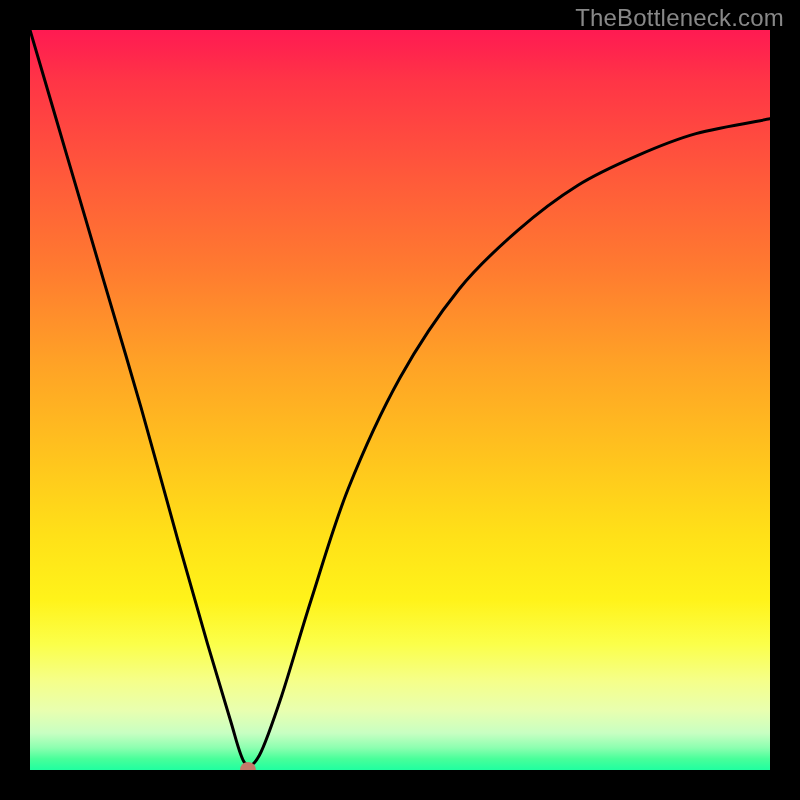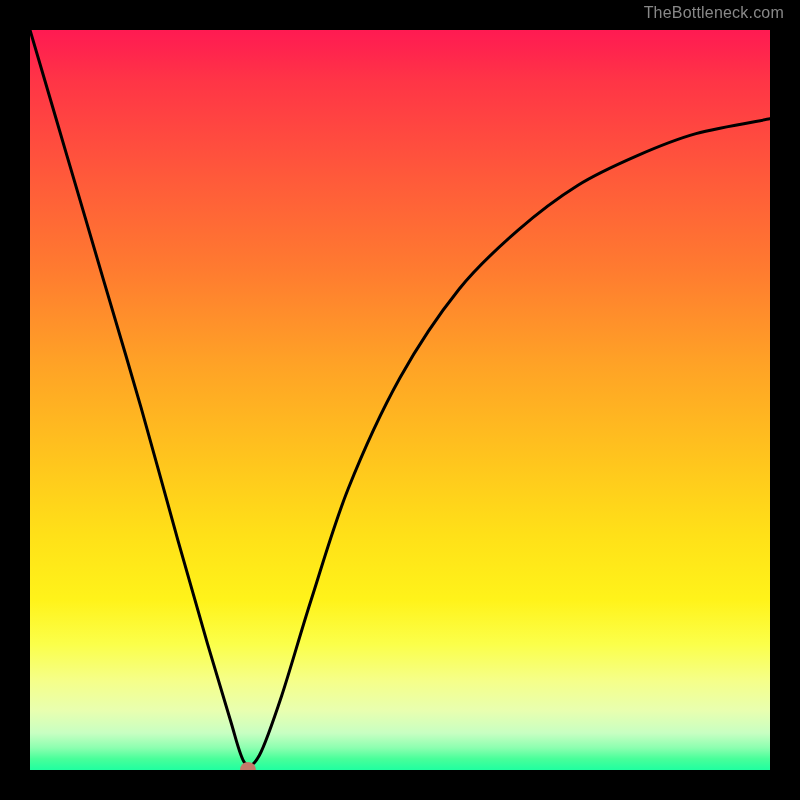--- a/index.html
+++ b/index.html
@@ -15,21 +15,21 @@
     position: relative;
     width: 800px;
     height: 800px;
     background: #000;
   }
   .attribution {
     position: absolute;
     top: 4px;
     right: 16px;
     color: #888;
-    font-size: 16px;
+    font-size: 24px;
     font-weight: 500;
     letter-spacing: 0.2px;
   }
   .plot-area {
     position: absolute;
     left: 30px;
     top: 30px;
     width: 740px;
     height: 740px;
     overflow: hidden;

